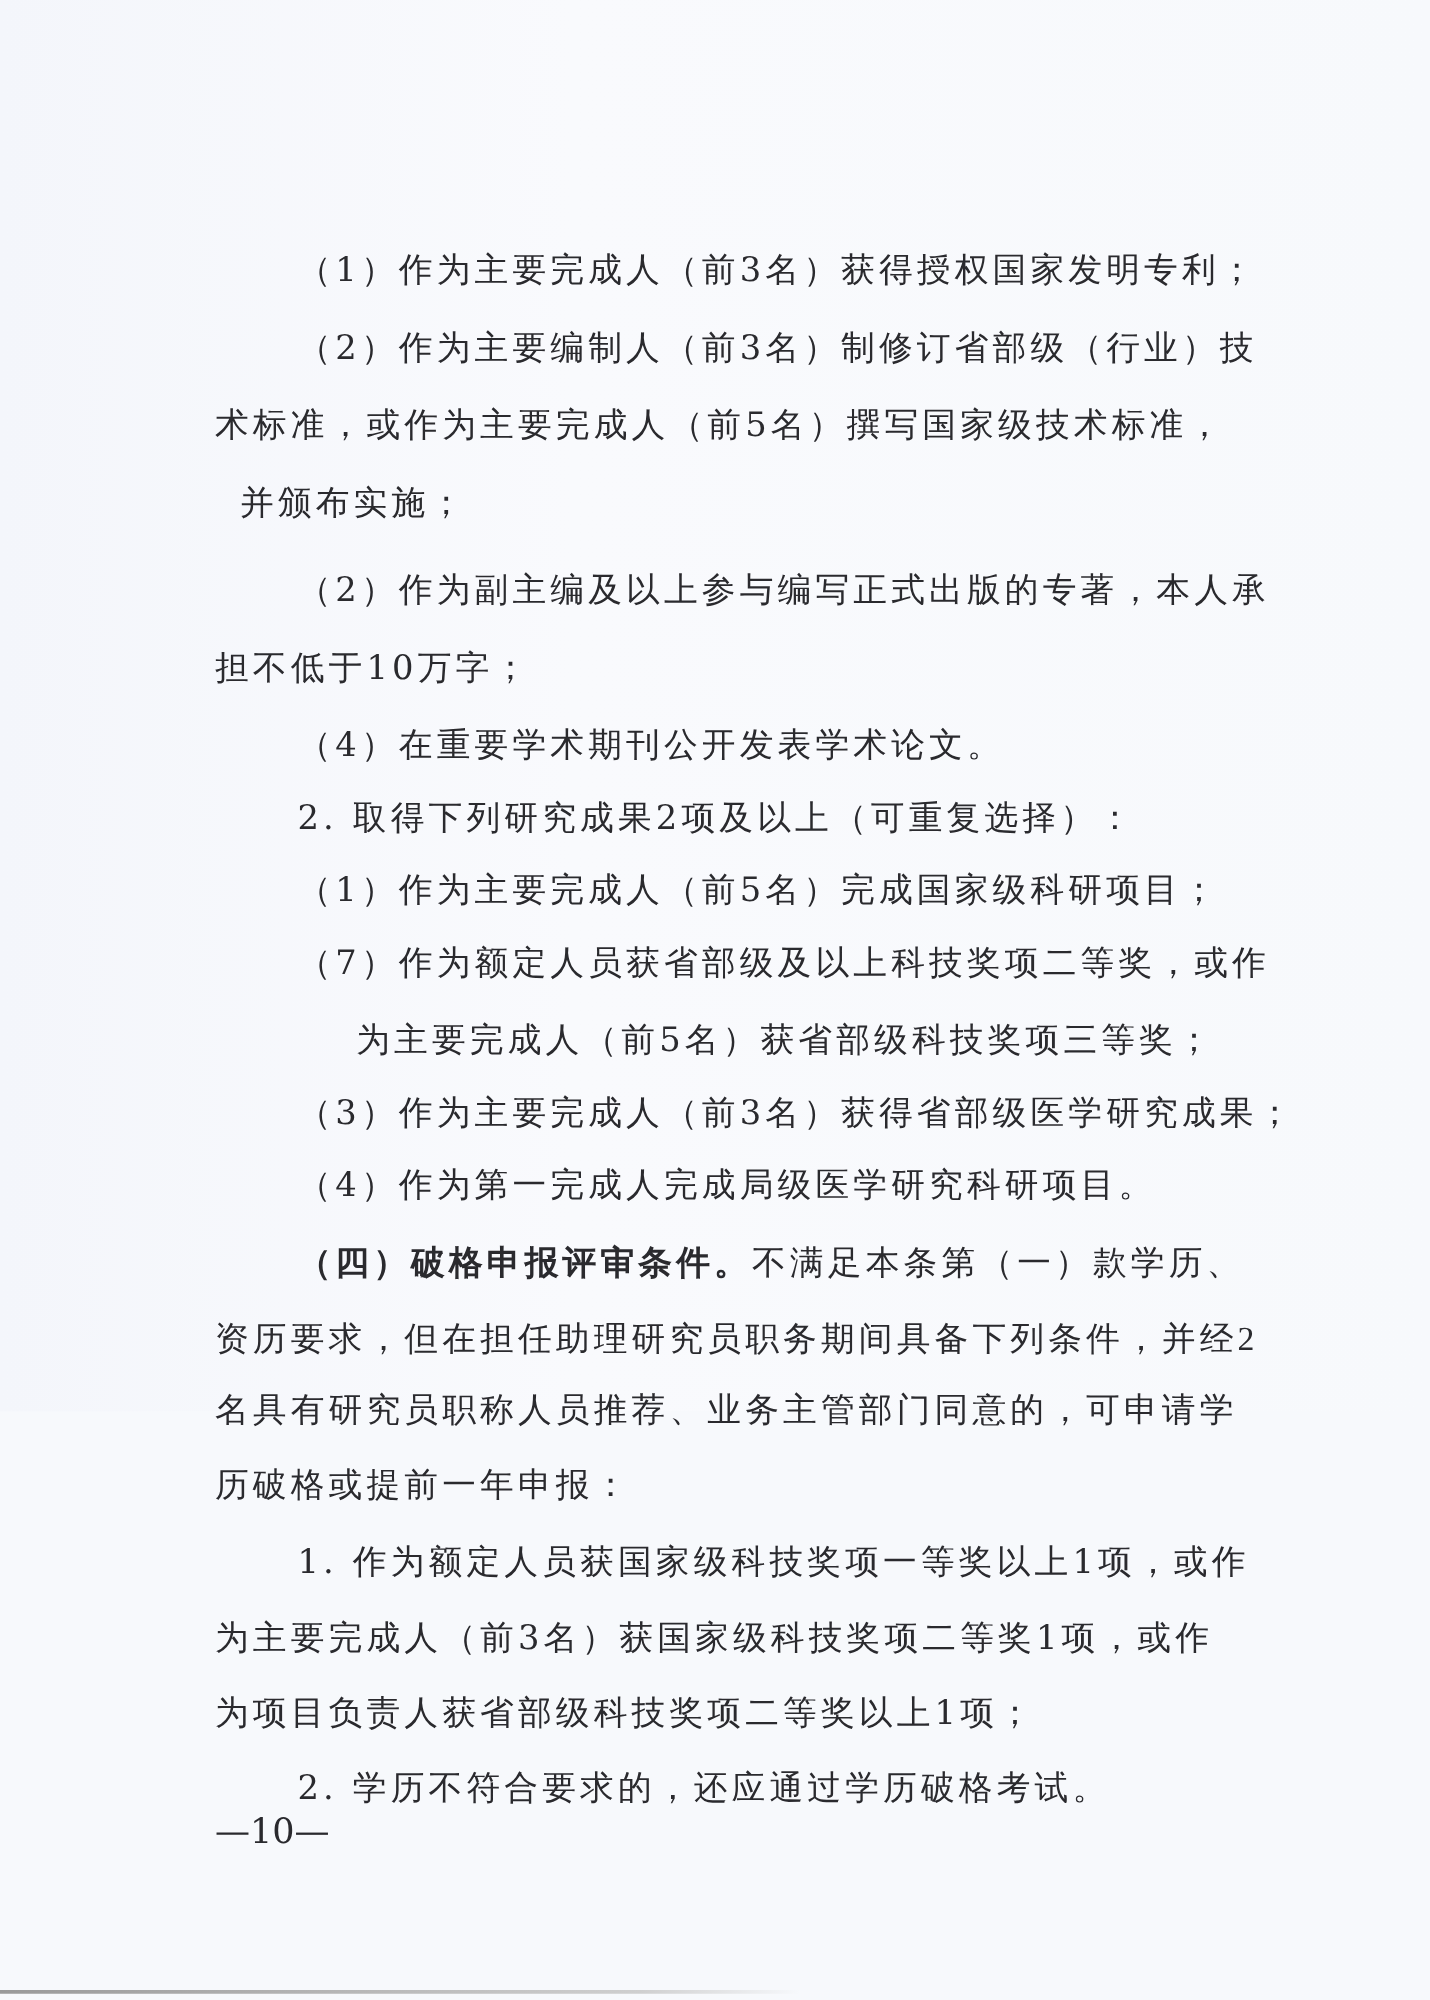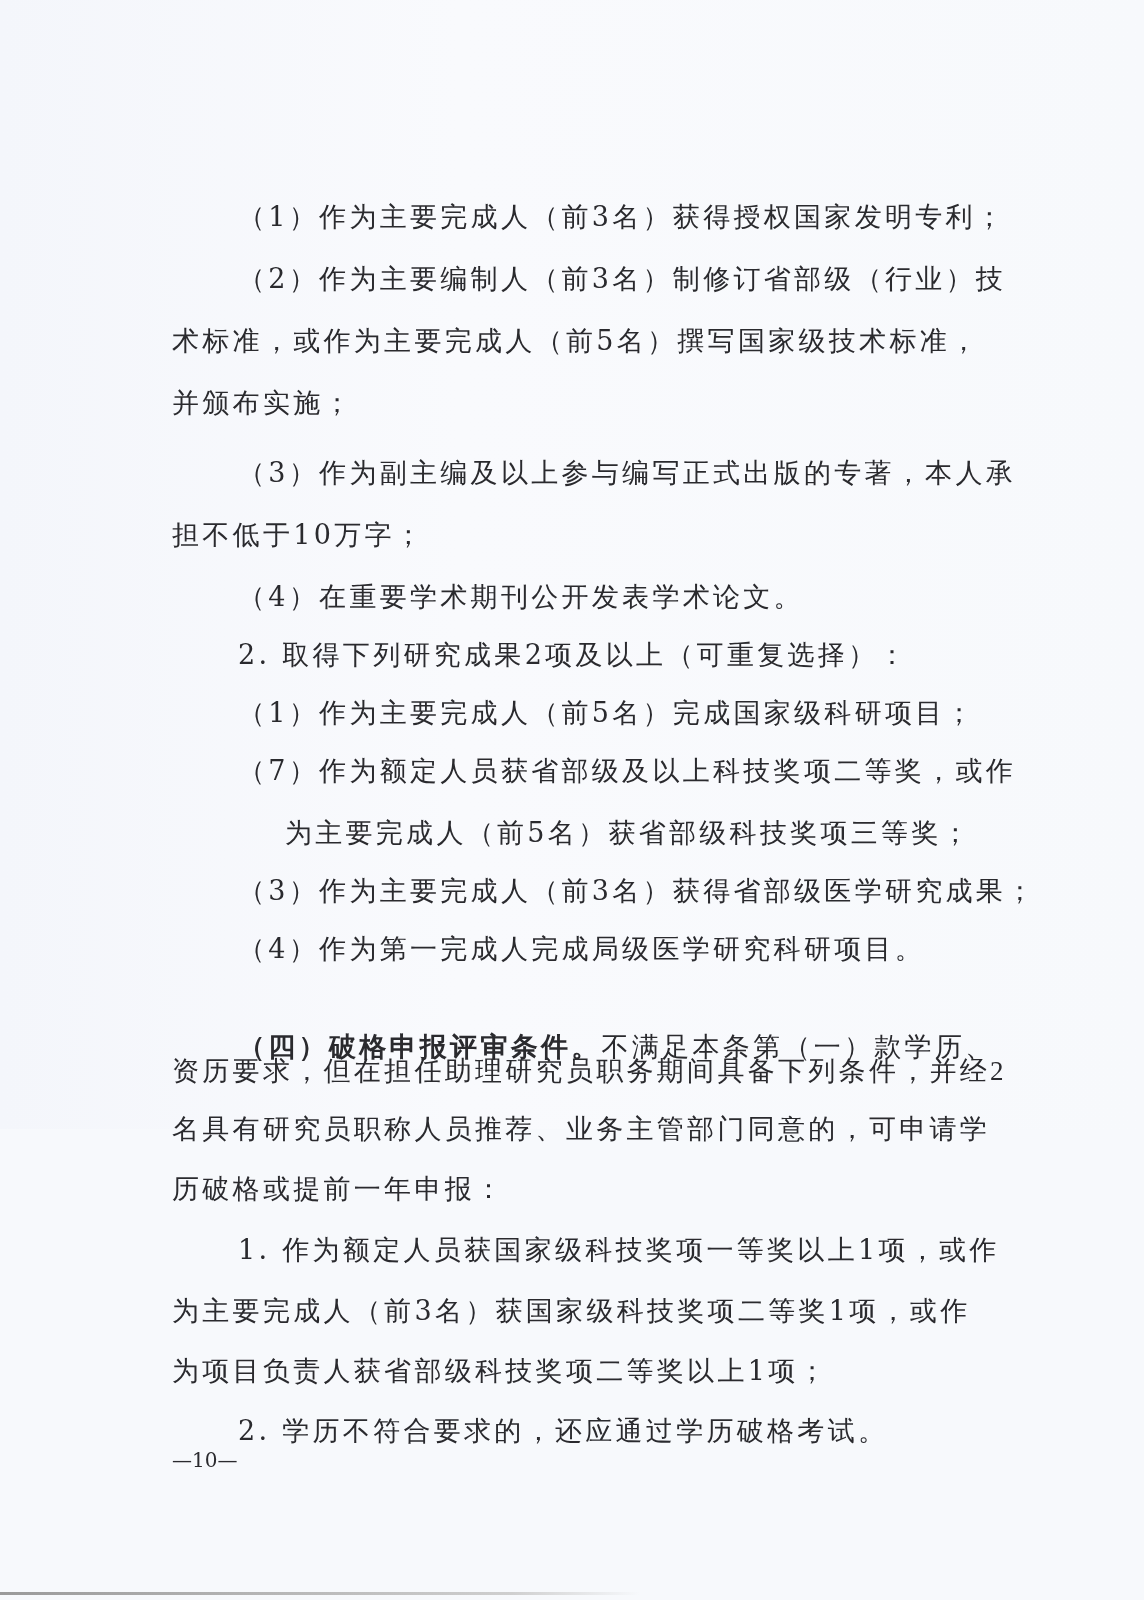--- a/index.html
+++ b/index.html
@@ -20,42 +20,42 @@
     }
     .line {
       position: absolute; left: 172px; width: 800px;
       font-size: 27px; line-height: 34px; letter-spacing: 3.3px;
       white-space: nowrap;
     }
     .indent { left: 238px; }
     .bold { font-weight: bold; }
     .page-number {
       position: absolute; left: 172px; top: 1446px;
-      font-size: 20px; letter-spacing: 0px;
+      font-size: 28px; letter-spacing: 0px;
     }
   </style>
 </head>
 <body>
 
 <div class="page">
   <div id="lines">
       <div class="line indent" style="top: 200px;">（1）作为主要完成人（前3名）获得授权国家发明专利；</div>
       <div class="line indent" style="top: 262px;">（2）作为主要编制人（前3名）制修订省部级（行业）技</div>
       <div class="line" style="top: 324px;">术标准，或作为主要完成人（前5名）撰写国家级技术标准，</div>
-      <div class="line" style="top: 386px;">并颁布实施；</div>
-      <div class="line indent" style="top: 456px;">（3）作为副主编及以上参与编写正式出版的专著，本人承</div>
+      <div class="line" style="top: 386px; margin-left: 20px;">并颁布实施；</div>
+      <div class="line indent" style="top: 456px;">（2）作为副主编及以上参与编写正式出版的专著，本人承</div>
       <div class="line" style="top: 518px;">担不低于10万字；</div>
       <div class="line indent" style="top: 580px;">（4）在重要学术期刊公开发表学术论文。</div>
       <div class="line indent" style="top: 638px;">2. 取得下列研究成果2项及以上（可重复选择）：</div>
       <div class="line indent" style="top: 696px;">（1）作为主要完成人（前5名）完成国家级科研项目；</div>
       <div class="line indent" style="top: 754px;">（7）作为额定人员获省部级及以上科技奖项二等奖，或作</div>
       <div class="line" style="top: 816px; text-align: right;">为主要完成人（前5名）获省部级科技奖项三等奖；</div>
       <div class="line indent" style="top: 874px;">（3）作为主要完成人（前3名）获得省部级医学研究成果；</div>
       <div class="line indent" style="top: 932px;">（4）作为第一完成人完成局级医学研究科研项目。</div>
-      <div class="line indent" style="top: 994px; margin-top: 36px;"><span class="bold">（四）破格申报评审条件。</span><span>不满足本条第（一）款学历、</span></div>
+      <div class="line indent" style="top: 994px;"><span class="bold">（四）破格申报评审条件。</span><span>不满足本条第（一）款学历、</span></div>
       <div class="line" style="top: 1054px; font-family: Liberation Serif, serif;">资历要求，但在担任助理研究员职务期间具备下列条件，并经2</div>
       <div class="line" style="top: 1112px; text-align: right;">名具有研究员职称人员推荐、业务主管部门同意的，可申请学</div>
       <div class="line" style="top: 1172px;">历破格或提前一年申报：</div>
       <div class="line indent" style="top: 1233px;">1. 作为额定人员获国家级科技奖项一等奖以上1项，或作</div>
       <div class="line" style="top: 1294px;">为主要完成人（前3名）获国家级科技奖项二等奖1项，或作</div>
       <div class="line" style="top: 1354px;">为项目负责人获省部级科技奖项二等奖以上1项；</div>
       <div class="line indent" style="top: 1414px;">2. 学历不符合要求的，还应通过学历破格考试。</div>
     </div>
   <div class="page-number" style="top: 1448px;">—10—</div>
   <div class="bottom-rule"></div>

